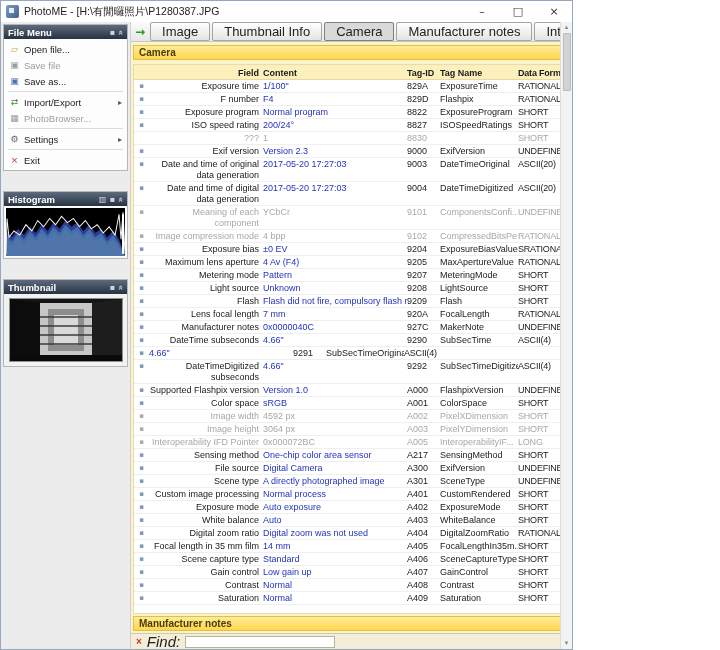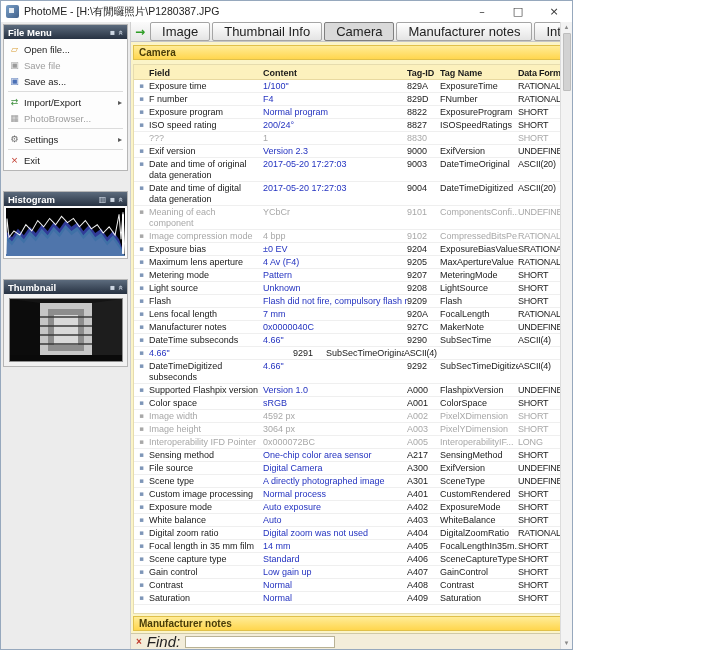--- a/index.html
+++ b/index.html
@@ -62,21 +62,21 @@
   .section-header { height:15px; flex:0 0 15px; margin:3px 2px 0; border:1px solid #e0c04a; background:linear-gradient(#ffec97,#ffd64e); display:flex; align-items:center; padding:0 5px; font-size:10px; font-weight:bold; color:#4a3d08; }
   .section-header .sh-chev { margin-left:auto; color:#8a6d00; font-size:9px; font-weight:bold; }
   .section-header.mfr { margin:2px 2px 2px; }
 
   .table-wrap { flex:1; margin:4px 2px 0; background:#fff; border:1px solid #e6dcae; overflow:hidden; display:flex; flex-direction:column; }
   .thead { display:flex; background:#fcf1bd; border-bottom:1px solid #e8d9a0; font-weight:bold; font-size:9px; height:15px; flex:0 0 15px; align-items:center; color:#1a1a1a; }
   .tbody { flex:1; overflow:hidden; }
   .trow { display:flex; border-bottom:1px solid #efefef; font-size:9px; line-height:11px; align-items:stretch; background:#fff; }
   .trow > span, .thead > span { padding-top:1px; }
   .c-icon { width:15px; flex:0 0 15px; text-align:center; color:#7e96b8; font-size:7px; font-family:"DejaVu Sans",sans-serif; }
-  .c-field { width:114px; flex:0 0 114px; padding-right:4px; color:#1a1a1a; }
+  .c-field { width:114px; flex:0 0 114px; padding-right:4px; color:#1a1a1a;text-align:right; }
   .c-content { width:144px; flex:0 0 144px; color:#2433c0; white-space:nowrap; overflow:hidden; padding-right:2px; }
   .c-tagid { width:33px; flex:0 0 33px; white-space:nowrap; color:#1a1a1a; }
   .c-tagname { width:78px; flex:0 0 78px; white-space:nowrap; overflow:hidden; color:#1a1a1a; }
   .c-format { flex:1; white-space:nowrap; overflow:hidden; letter-spacing:-0.2px; color:#1a1a1a; }
   .thead .c-content, .thead .c-field { color:#1a1a1a; }
   .trow.dim span { color:#a8a8a8 !important; }
 
   
   .vscroll { width:13px; flex:0 0 13px; background:#f2f2f2; border-left:1px solid #d8d8d8; display:flex; flex-direction:column; align-items:center; }
   .vscroll .sarrow { font-size:6px; color:#7c7c7c; height:12px; line-height:12px; }
@@ -251,21 +251,21 @@
                       <span class="c-content">1/100"</span>
                       <span class="c-tagid">829A</span>
                       <span class="c-tagname">ExposureTime</span>
                       <span class="c-format">RATIONAL</span>
                     </div>
                     <div class="trow">
                       <span class="c-icon">▪</span>
                       <span class="c-field">F number</span>
                       <span class="c-content">F4</span>
                       <span class="c-tagid">829D</span>
-                      <span class="c-tagname">FNumber</span>
+                      <span class="c-tagname">Flashpix</span>
                       <span class="c-format">RATIONAL</span>
                     </div>
                     <div class="trow">
                       <span class="c-icon">▪</span>
                       <span class="c-field">Exposure program</span>
                       <span class="c-content">Normal program</span>
                       <span class="c-tagid">8822</span>
                       <span class="c-tagname">ExposureProgram</span>
                       <span class="c-format">SHORT</span>
                     </div>

